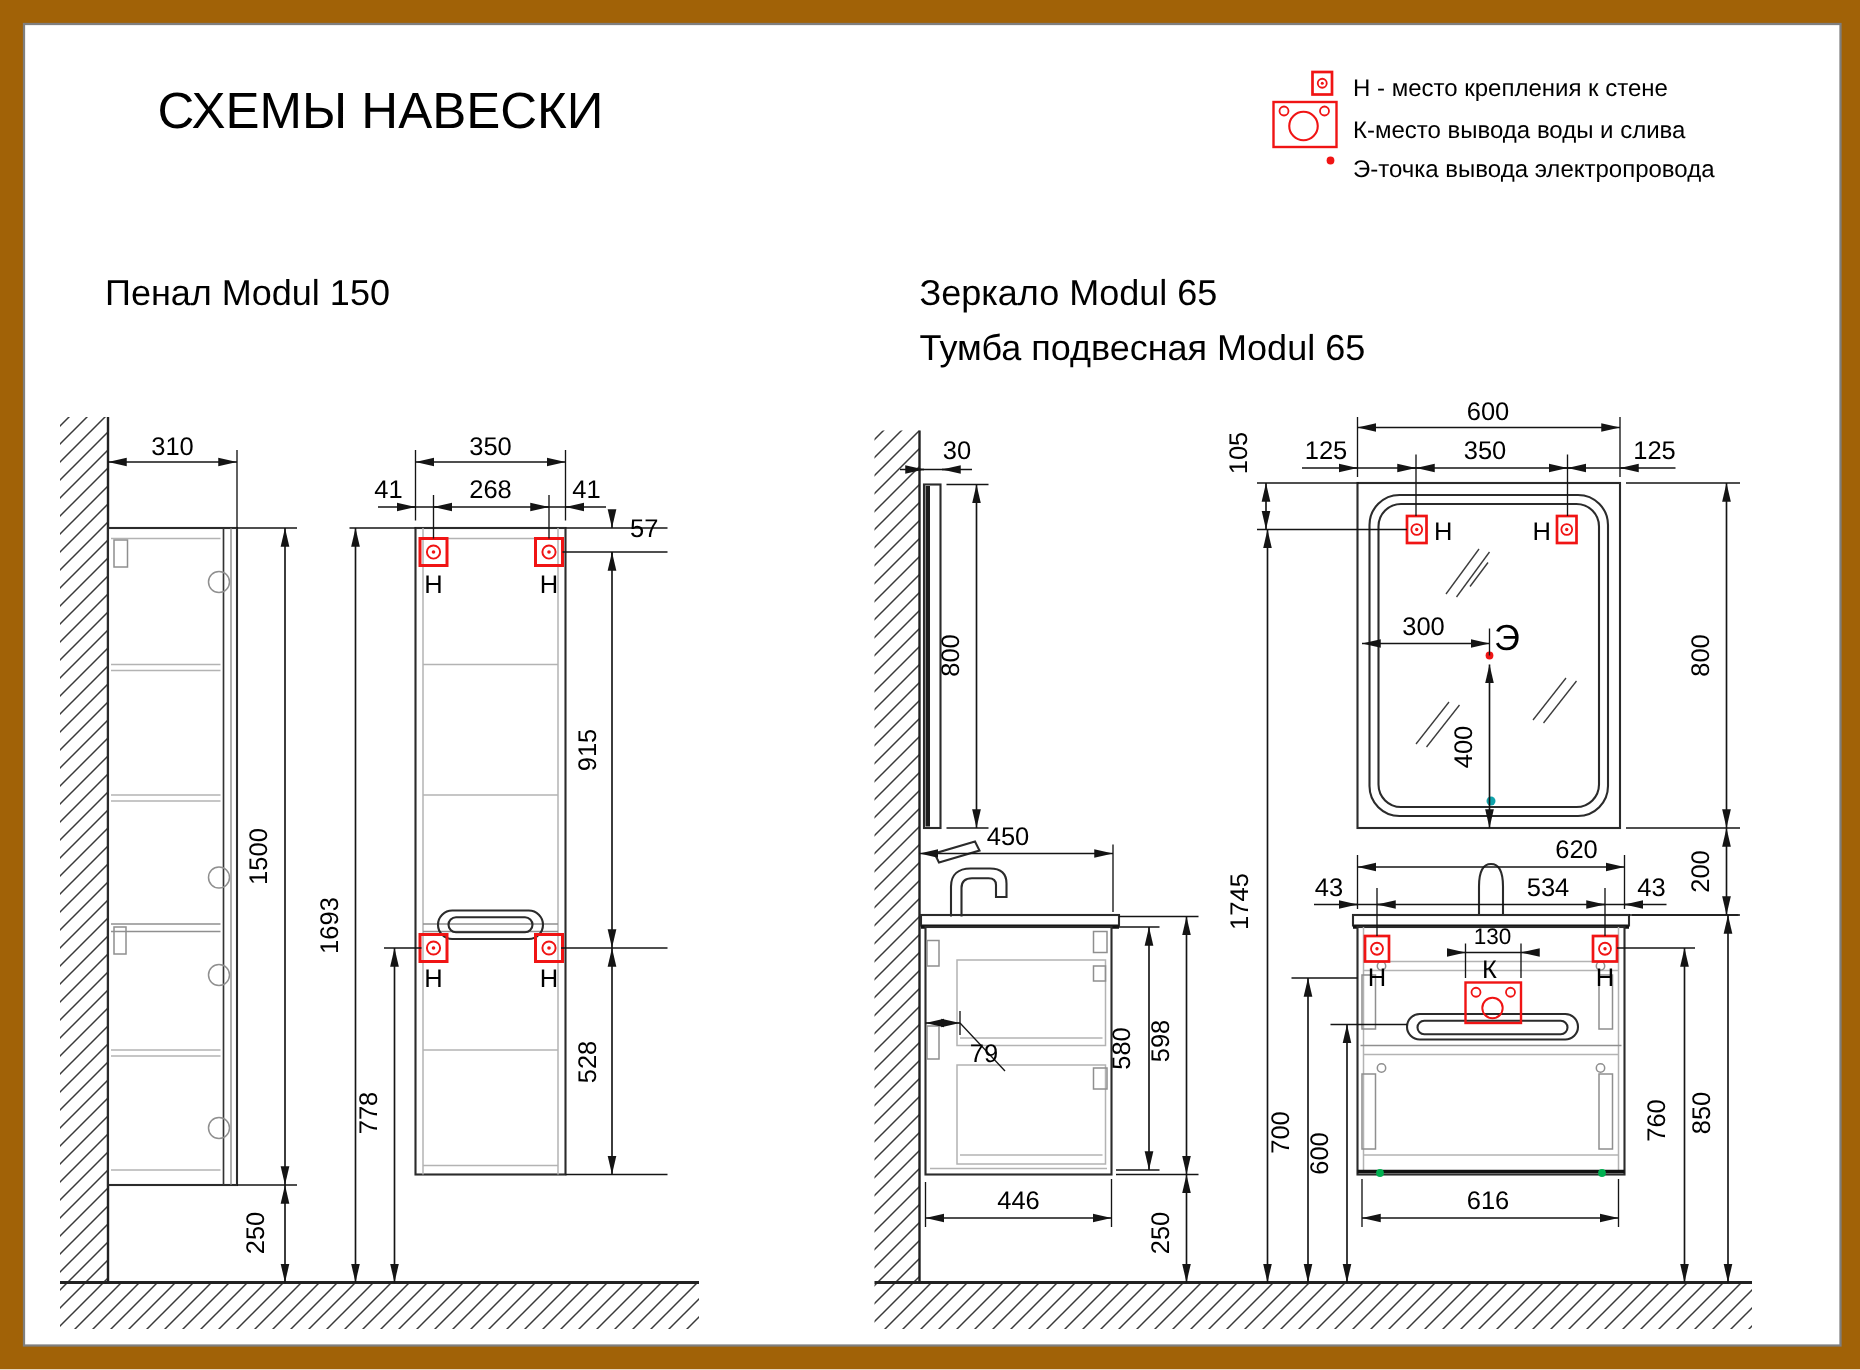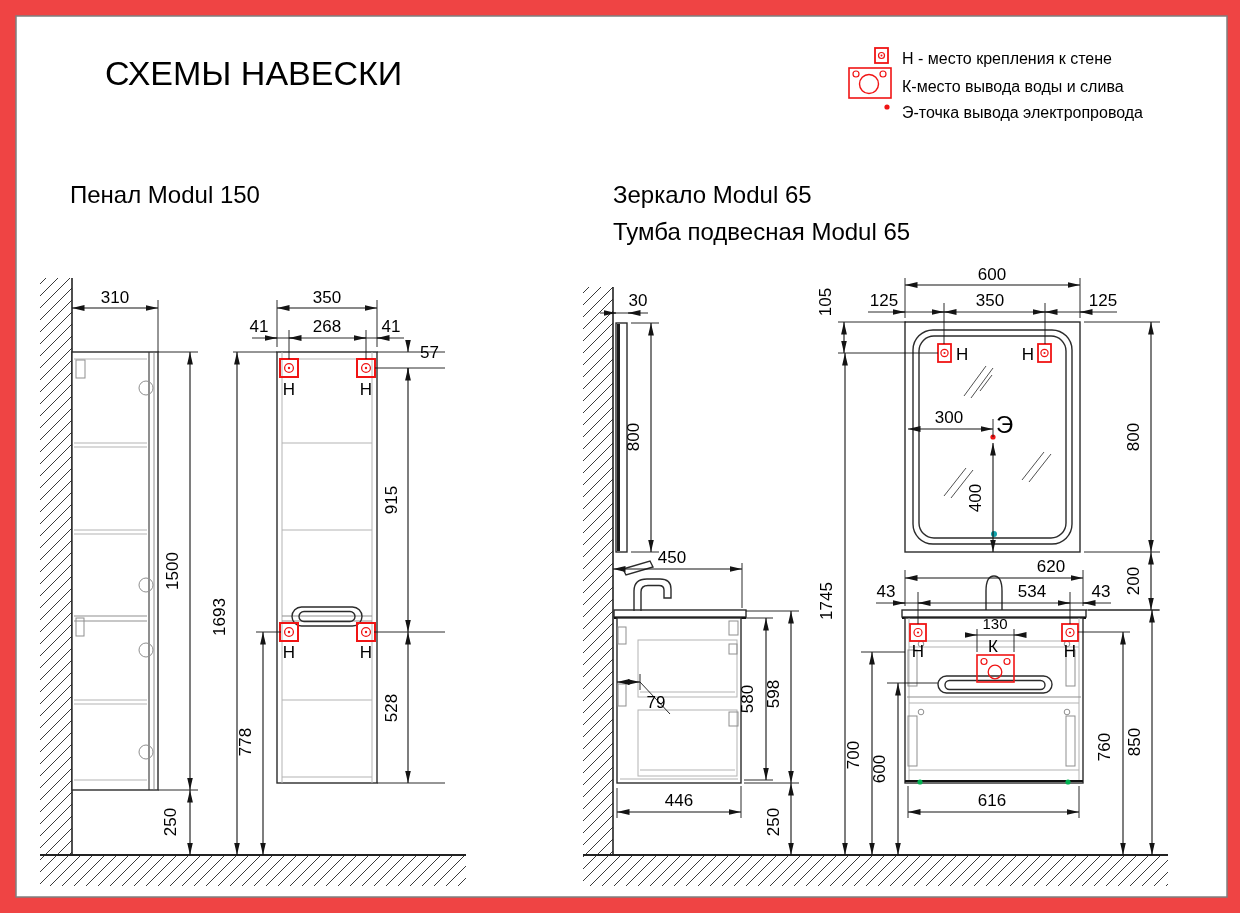--- a/index.html
+++ b/index.html
@@ -1,16 +1,16 @@
 <!DOCTYPE html>
 <html><head>
 <meta charset="utf-8">
 <style>
   html,body{margin:0;padding:0;background:#fff;}
-  .stage{position:relative;width:1240px;height:913px;background:#ef4444;overflow:hidden;}
+  .stage{position:relative;width:1240px;height:913px;background:#a16207;overflow:hidden;}
   svg{display:block;}
   .ol{stroke:#2b2b2b;stroke-width:1.4;fill:#fff;}
   .oln{stroke:#2b2b2b;stroke-width:1.4;fill:none;}
   .dl{stroke:#141414;stroke-width:1.1;fill:none;}
   .xl{stroke:#141414;stroke-width:0.9;fill:none;}
   .g1{stroke:#b3b3b3;stroke-width:1;fill:none;}
   .g2{stroke:#8f8f8f;stroke-width:1;fill:none;}
   .red{stroke:#f01414;fill:none;}
   .refl{stroke:#3c3c3c;stroke-width:0.9;fill:none;}
   text{font-family:"Liberation Sans",sans-serif;fill:#000;}

